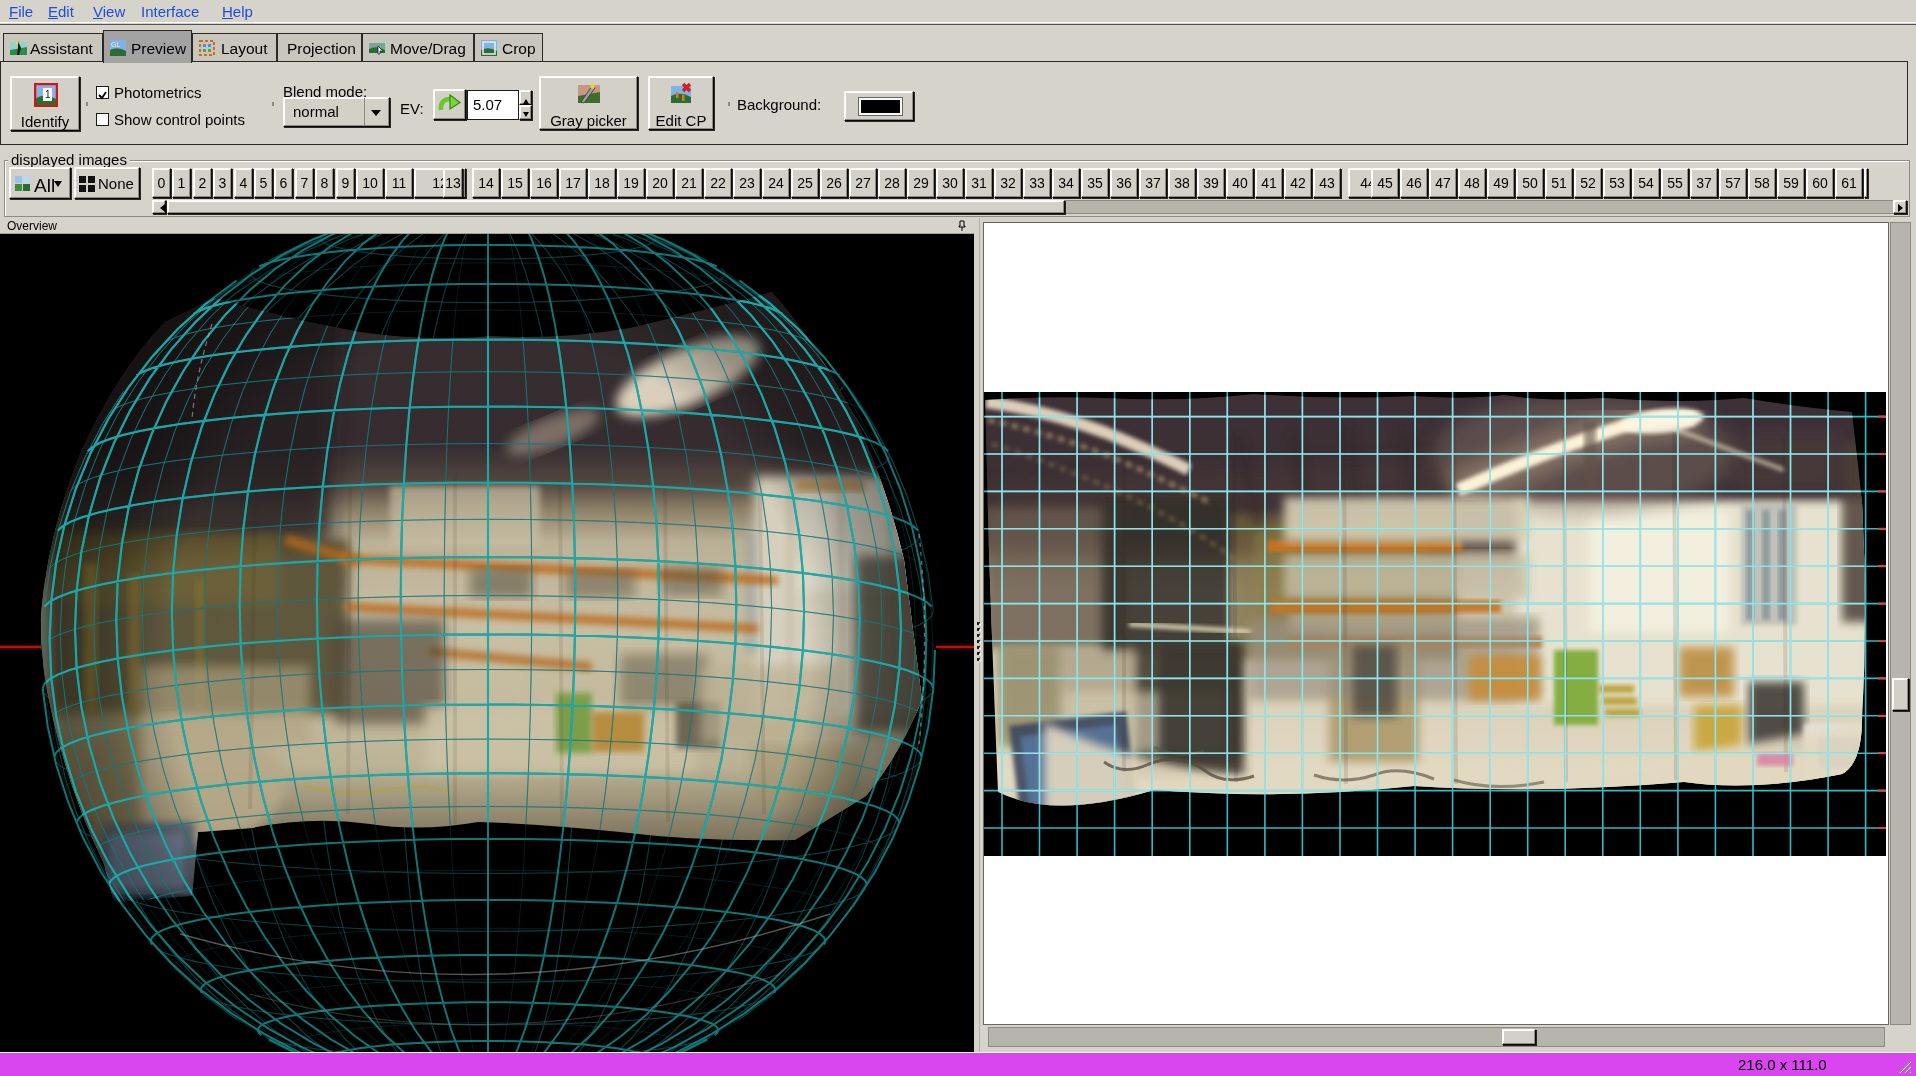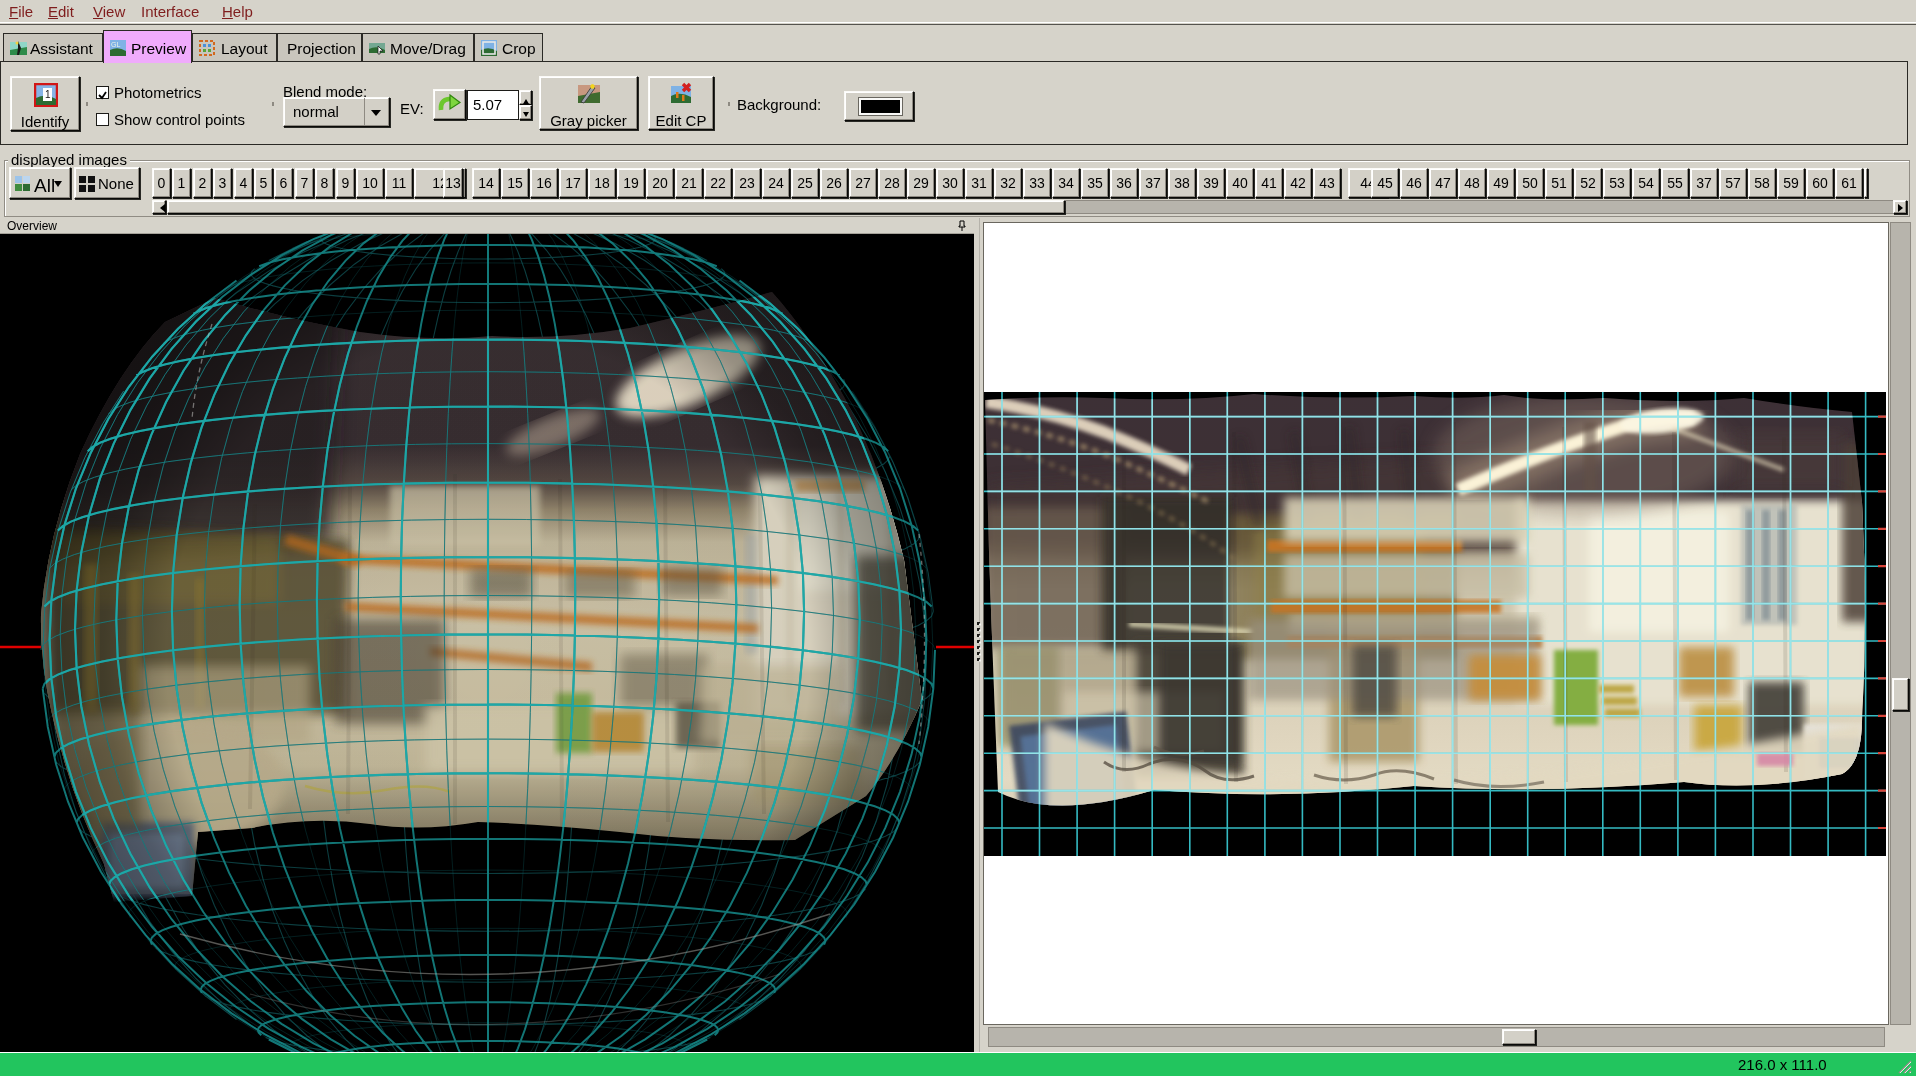--- a/index.html
+++ b/index.html
@@ -1,24 +1,24 @@
 <!DOCTYPE html>
 <html><head><meta charset="utf-8"><style>
 * { margin:0; padding:0; box-sizing:border-box; }
 html,body { width:1916px; height:1076px; overflow:hidden; background:#d6d3ca;
   font-family:"Liberation Sans", sans-serif; -webkit-font-smoothing:antialiased; }
 .abs { position:absolute; }
 .menu { position:absolute; top:0; left:0; width:100%; height:23px; background:#d6d3ca;
   border-bottom:1px solid #fff; }
-.mitem { position:absolute; top:3px; font-size:15px; color:#7f1d1d; }
+.mitem { position:absolute; top:3px; font-size:15px; color:#1d4ed8; }
 .u { text-decoration:underline; }
 .menusep { position:absolute; top:24px; left:0; width:100%; height:1px; background:#55534e; }
 .tab { position:absolute; top:33px; height:29px; background:#c9c6bd;
   border:1px solid #2a2925; border-bottom:none; font-size:15.5px; color:#000; }
-.tab.sel { top:30px; height:33px; background:#f0abfc; z-index:5; border-color:#2a2925;text-align:right; }
+.tab.sel { top:30px; height:33px; background:#a3a3a3; z-index:5; border-color:#2a2925;text-align:right; }
 .tablbl { position:absolute; top:6px; white-space:nowrap; }
 .tab.sel .tablbl { top:9px; }
 .ticon { position:absolute; top:6px; width:16px; height:16px; }
 .tab.sel .ticon { top:9px; }
 .toolbox { position:absolute; left:0px; top:61px; width:1908px; height:84px;
   background:#d6d3ca; border:1px solid #2a2925; }
 .btn { position:absolute; background:#d3d0c7; border:1px solid;
   border-color:#fbfaf7 #0a0a08 #0a0a08 #fbfaf7;
   box-shadow:1px 1px 0 rgba(10,10,8,.85), inset -1px -1px 0 #8e8a82, inset 1px 1px 0 #fff; color:#000; }
 .btn .blabel { position:absolute; left:0; right:0; text-align:center; font-size:15px; }
@@ -468,18 +468,18 @@
 </g>
       <path d="M18.0,0 V464 M55.5,0 V464 M93.1,0 V464 M130.6,0 V464 M168.2,0 V464 M205.8,0 V464 M243.3,0 V464 M280.9,0 V464 M318.4,0 V464 M356.0,0 V464 M393.5,0 V464 M431.1,0 V464 M468.6,0 V464 M506.2,0 V464 M543.7,0 V464 M581.2,0 V464 M618.8,0 V464 M656.3,0 V464 M693.9,0 V464 M731.4,0 V464 M769.0,0 V464 M806.5,0 V464 M844.1,0 V464 M881.6,0 V464 M0,24.6 H902 M0,62.0 H902 M0,99.4 H902 M0,136.8 H902 M0,174.2 H902 M0,211.6 H902 M0,249.0 H902 M0,286.4 H902 M0,323.8 H902 M0,361.2 H902 M0,398.6 H902 M0,436.0 H902" stroke="#38c4cc" stroke-width="1.6" fill="none" opacity="0.95"></path>
       <path d="M18.0,0 V464 M55.5,0 V464 M93.1,0 V464 M130.6,0 V464 M168.2,0 V464 M205.8,0 V464 M243.3,0 V464 M280.9,0 V464 M318.4,0 V464 M356.0,0 V464 M393.5,0 V464 M431.1,0 V464 M468.6,0 V464 M506.2,0 V464 M543.7,0 V464 M581.2,0 V464 M618.8,0 V464 M656.3,0 V464 M693.9,0 V464 M731.4,0 V464 M769.0,0 V464 M806.5,0 V464 M844.1,0 V464 M881.6,0 V464 M0,24.6 H902 M0,62.0 H902 M0,99.4 H902 M0,136.8 H902 M0,174.2 H902 M0,211.6 H902 M0,249.0 H902 M0,286.4 H902 M0,323.8 H902 M0,361.2 H902 M0,398.6 H902 M0,436.0 H902" stroke="#d2f8fb" stroke-width="1.6" fill="none" opacity="0.6" clip-path="url(#photoclip)"></path>
       <path d="M894,24.6 h8 M894,62.0 h8 M894,99.4 h8 M894,136.8 h8 M894,174.2 h8 M894,211.6 h8 M894,249.0 h8 M894,286.4 h8 M894,323.8 h8 M894,361.2 h8 M894,398.6 h8 M894,436.0 h8" stroke="#d9453a" stroke-width="2.2" fill="none"></path>
     </svg></div>
 <div class="abs" style="left:1890px;top:222px;width:21px;height:803px;background:#b7b4ac;border:1px solid #8e8a82"></div>
 <div class="btn" style="left:1892px;top:678px;width:17px;height:33px"></div>
 <div class="abs" style="left:988px;top:1027px;width:897px;height:20px;background:#b7b4ac;border:1px solid #8e8a82"></div>
 <div class="btn" style="left:1502px;top:1029px;width:34px;height:16px"></div>
 
-<div class="abs" style="left:0;top:1052px;width:1916px;height:24px;background:#22c55e;border-top:1px solid #fff">
+<div class="abs" style="left:0;top:1052px;width:1916px;height:24px;background:#d946ef;border-top:1px solid #fff">
  <div style="position:absolute;left:1738px;top:3px;font-size:15px">216.0 x 111.0</div>
  <svg width="16" height="16" style="position:absolute;left:1896px;top:5px">
       <path d="M15,3 L3,15 M15,8 L8,15 M15,13 L13,15" stroke="#96928a" stroke-width="1.6"></path>
       <path d="M15,4 L4,15 M15,9 L9,15 M15,14 L14,15" stroke="#fdfdfb" stroke-width="0.8"></path>
     </svg>
 </div>
 </body></html>

